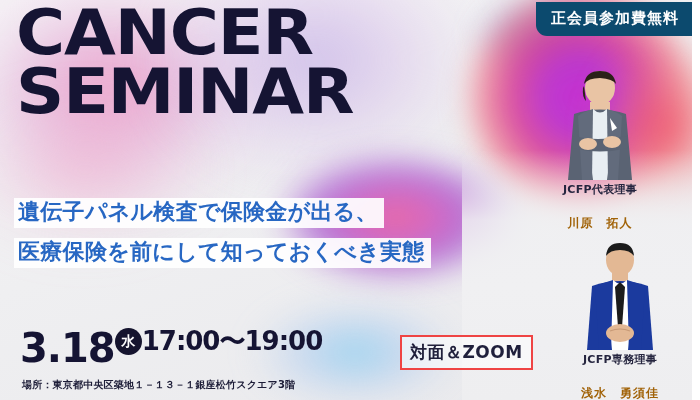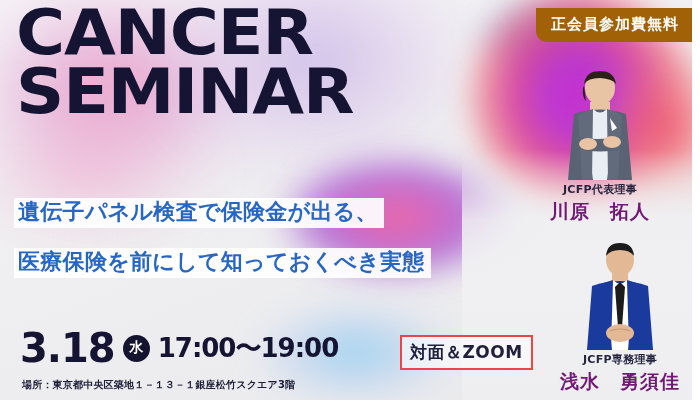--- a/index.html
+++ b/index.html
@@ -153,61 +153,61 @@
     transform: scaleX(1.08);
     transform-origin: left top;
     white-space: nowrap;
   }
   .headline .l2 { display: block; }
 
   
   .free-badge {
     position: absolute;
     right: 0;
-    top: 8px;
-    background: #a16207;
+    top: 2px;
+    background: #0c4a6e;
     color: #ffffff;
     font-size: 15px;
     font-weight: 700;
     letter-spacing: 1px;
     padding: 7px 13px 8px 15px;
     border-bottom-left-radius: 11px;
     white-space: nowrap;
   }
 
   
   .title-block {
     position: absolute;
     left: 14px;
     top: 198px;
     display: flex;
     flex-direction: column;
     align-items: flex-start;
-    gap: 20px;
+    gap: 10px;
     justify-content: flex-end;
   }
   .title-line {
     background: rgba(255,255,255,0.92);
     color: #2767c3;
     font-weight: 700;
     font-size: 22px;
     line-height: 1.22;
     letter-spacing: 0.3px;
     padding: 1px 6px 2px 4px;
     white-space: nowrap;
   }
 
   
   .date-row {
     position: absolute;
     left: 20px;
     top: 328px;
     display: flex;
-    align-items: center;
-    gap: 8px;
+    align-items: flex-start;
+    gap: 0;
   }
   .date-num {
     color: #151433;
     font-weight: 700;
     font-size: 40px;
     line-height: 1;
     letter-spacing: -1px;
   }
   .day-circle {
     width: 27px;
@@ -267,25 +267,25 @@
     margin: 0 auto;
   }
   .speaker-role {
     color: #25253f;
     font-size: 11px;
     font-weight: 700;
     letter-spacing: 0.3px;
     margin-top: 2px;
   }
   .speaker-name {
-    color: #701a75;
-    font-size: 19px;
+    color: #a16207;
+    font-size: 12px;
     font-weight: 700;
     letter-spacing: 1px;
-    margin-top: 2px;
+    margin-top: 18px;
   }
   .speaker-photo svg { display: block; }
 </style>
 </head>
 <body>
 
 <div id="poster">
 
   <div class="bg-layer">
     <div class="base-wash"></div>

